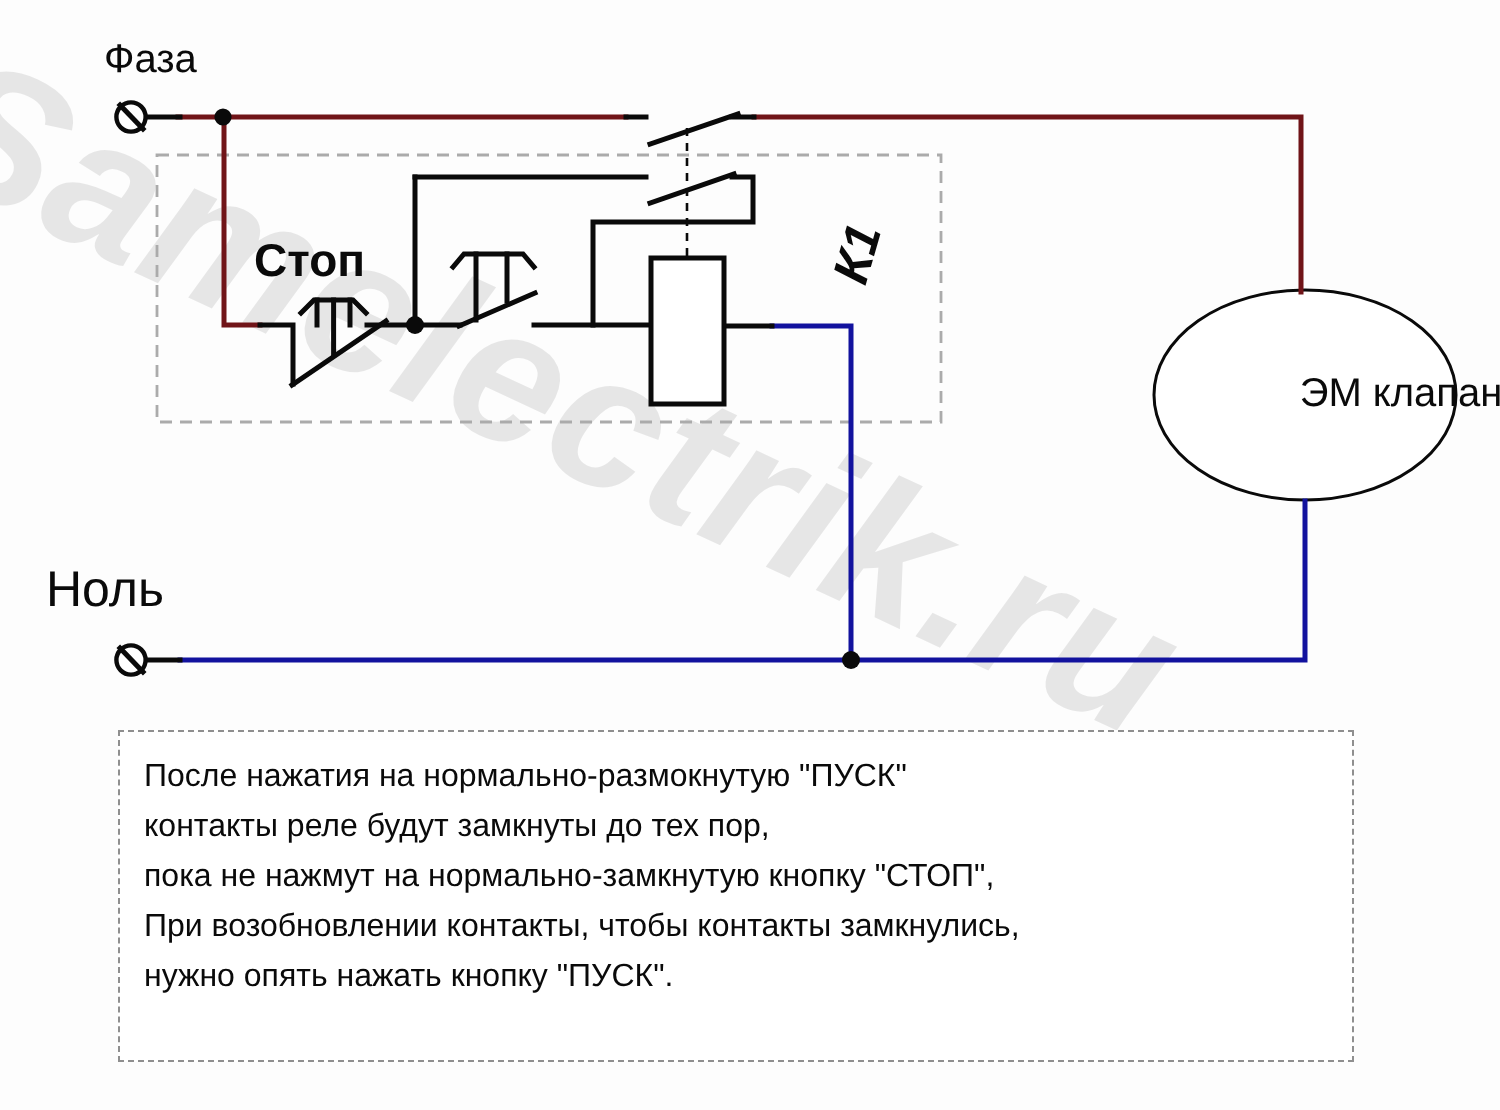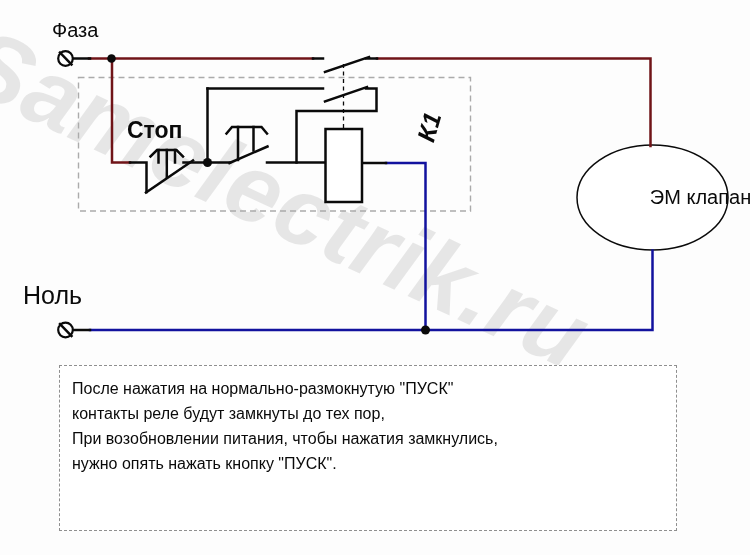--- a/index.html
+++ b/index.html
@@ -122,17 +122,18 @@
 
   <div class="lbl lbl-phase">Фаза</div>
   <div class="lbl lbl-neutral">Ноль</div>
   <div class="lbl lbl-stop">Стоп</div>
   <div class="lbl lbl-relay">К1</div>
   <div class="lbl lbl-valve">ЭМ клапан</div>
 
   <div class="note">
     <div>После нажатия на нормально-размокнутую "ПУСК"</div>
     <div>контакты реле будут замкнуты до тех пор,</div>
-    <div>При возобновлении питания, чтобы нажатия замкнулись,</div>
+    <div>пока не нажмут на нормально-замкнутую кнопку "СТОП",</div>
+    <div>При возобновлении контакты, чтобы контакты замкнулись,</div>
     <div>нужно опять нажать кнопку "ПУСК".</div>
   </div>
 
 </div>
 
 </body></html>

